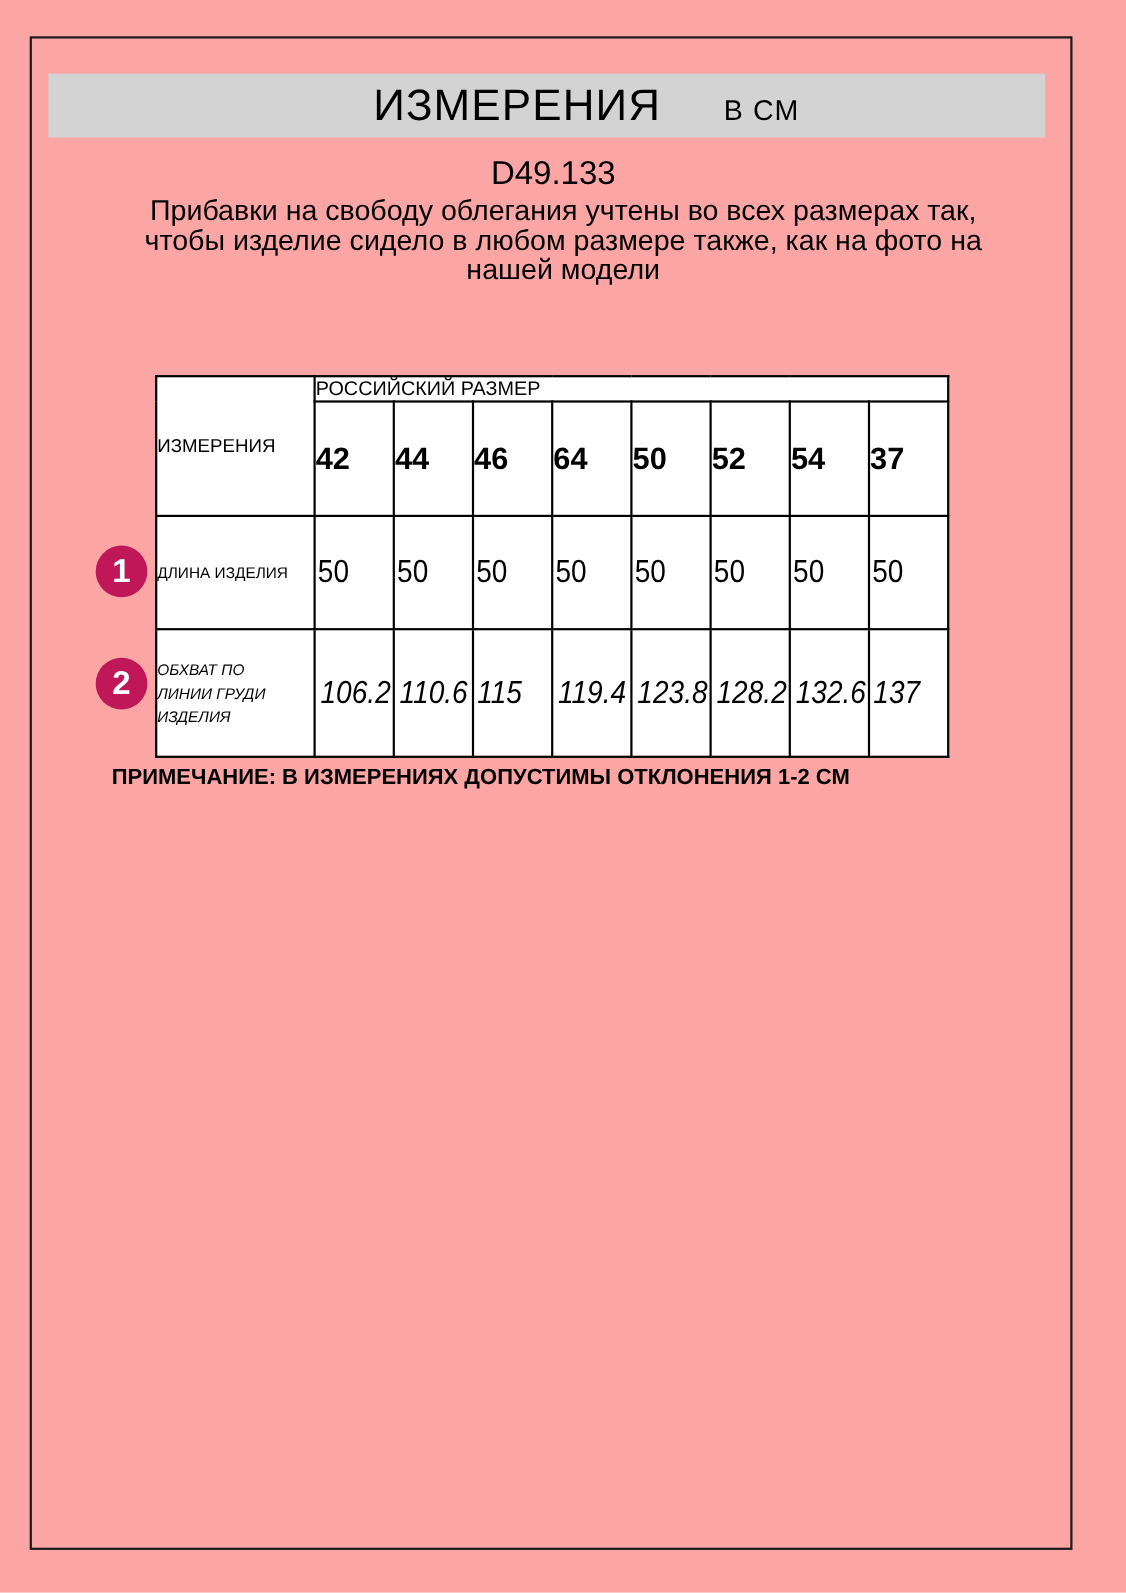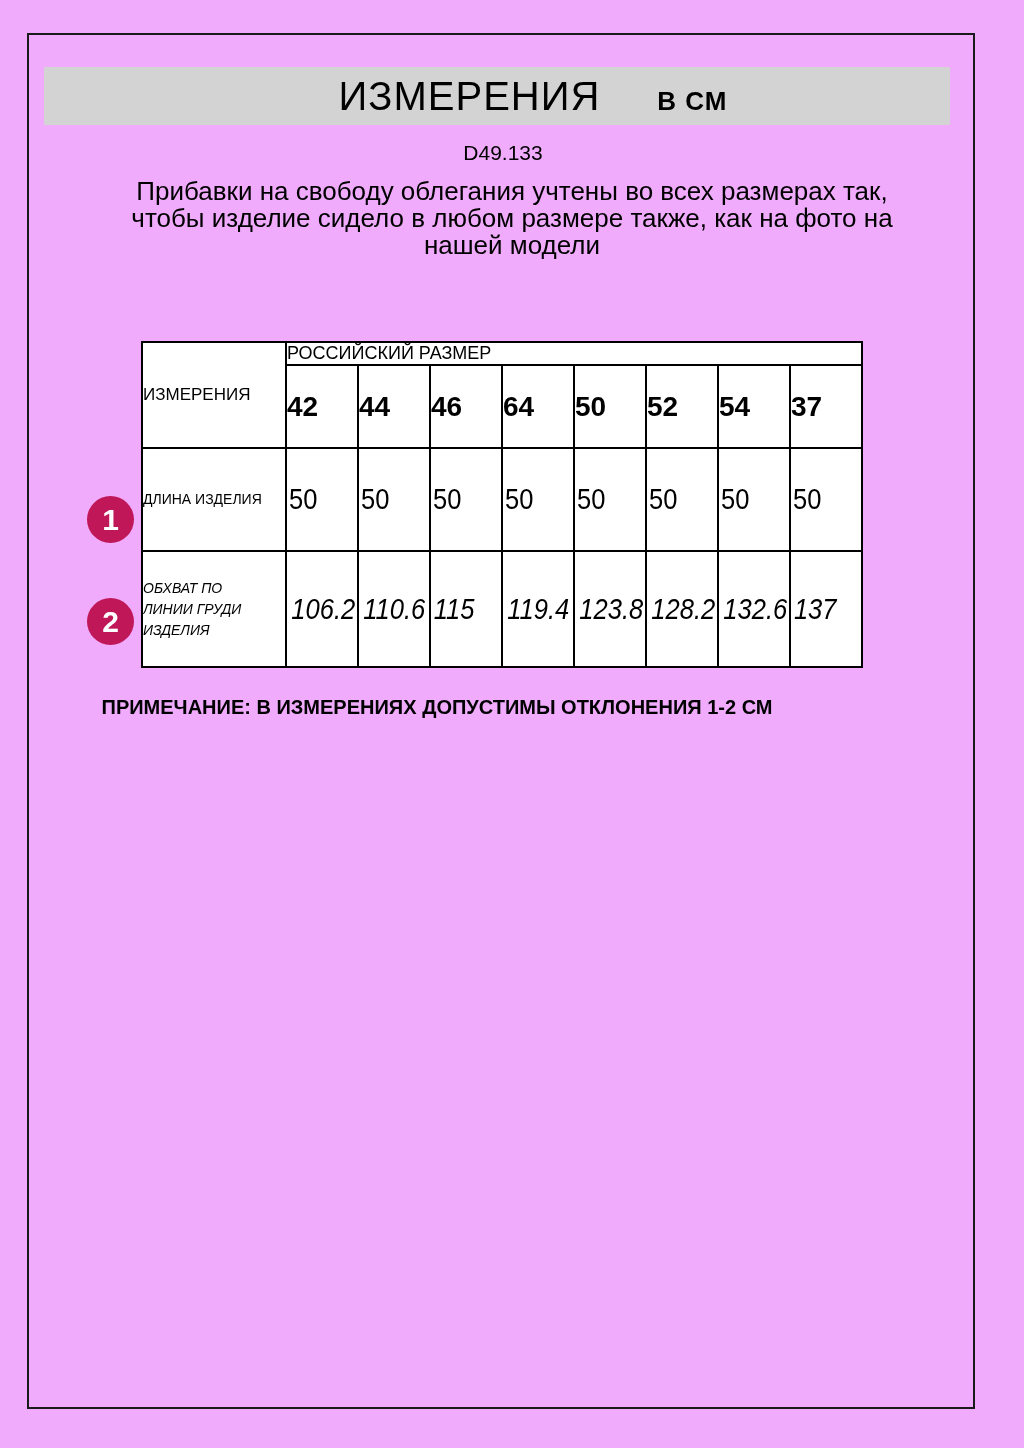--- a/index.html
+++ b/index.html
@@ -3,48 +3,48 @@
 <meta charset="utf-8">
 <style>
   :root{
     --accent:#c01758;
     --header-bg:#d3d3d3;
     --line:#1a1a1a;
   }
   *{margin:0;padding:0;box-sizing:border-box;}
   html,body{width:1024px;height:1448px;background:#ffffff;
     font-family:"Liberation Sans","DejaVu Sans",sans-serif;color:#000;}
-  .page{position:relative;width:1024px;height:1448px;background:#f0abfc;overflow:hidden;padding-left:32px;}
+  .page{position:relative;width:1024px;height:1448px;background:#fca5a5;overflow:hidden;padding-left:32px;}
 
   .page-frame{position:absolute;left:27px;top:33px;width:948px;height:1376px;
     border:2px solid var(--line);}
 
   .header-bar{position:absolute;left:44px;top:67px;width:906px;height:58px;
     background:var(--header-bg);display:flex;justify-content:center;
     align-items:baseline;}
   .header-inner{position:relative;left:36px;display:flex;align-items:baseline;
     line-height:58px;white-space:nowrap;}
   .hdr-w1{font-size:40px;font-weight:400;letter-spacing:1px;}
   .hdr-w2{font-size:40px;font-weight:700;margin-left:54px;letter-spacing:1px;}
-  .hdr-unit{font-size:26px;font-weight:700;margin-left:57px;letter-spacing:1px;}
+  .hdr-unit{font-size:26px;font-weight:400;margin-left:57px;letter-spacing:1px;}
 
   .product-code{position:absolute;left:27px;top:141px;width:952px;
-    text-align:center;font-size:21px;font-weight:400;}
+    text-align:center;font-size:30px;font-weight:400;}
 
   .description{position:absolute;left:112px;top:178px;width:800px;
     text-align:center;font-size:26px;line-height:27px;font-weight:400;}
 
   table.sizes{position:absolute;left:141px;top:341px;border-collapse:collapse;
     table-layout:fixed;width:722px;}
   table.sizes td,table.sizes th{border:2px solid #000;text-align:left;
     vertical-align:middle;font-weight:400;padding:0;background:#fff;}
   col.c-label{width:144px;}
   col.c-size{width:72px;}
   tr.r-group{height:22px;}
-  tr.r-sizes{height:83px;}
+  tr.r-sizes{height:104px;}
   tr.r-data1{height:103px;}
   tr.r-data2{height:116px;font-style:italic;}
   .measure-head{font-size:17px;}
   .group-head{font-size:18px;font-weight:400;}
   .size-num{font-size:28px;font-weight:700;}
   .row-label{font-size:14px;line-height:21px;display:inline-block;max-width:120px;}
   .val{font-size:29px;display:inline-block;transform:scaleX(0.88);white-space:nowrap;}
 
   .num-badge{position:absolute;left:87px;width:47px;height:47px;border-radius:50%;
     background:var(--accent);color:#fff;display:flex;align-items:center;

